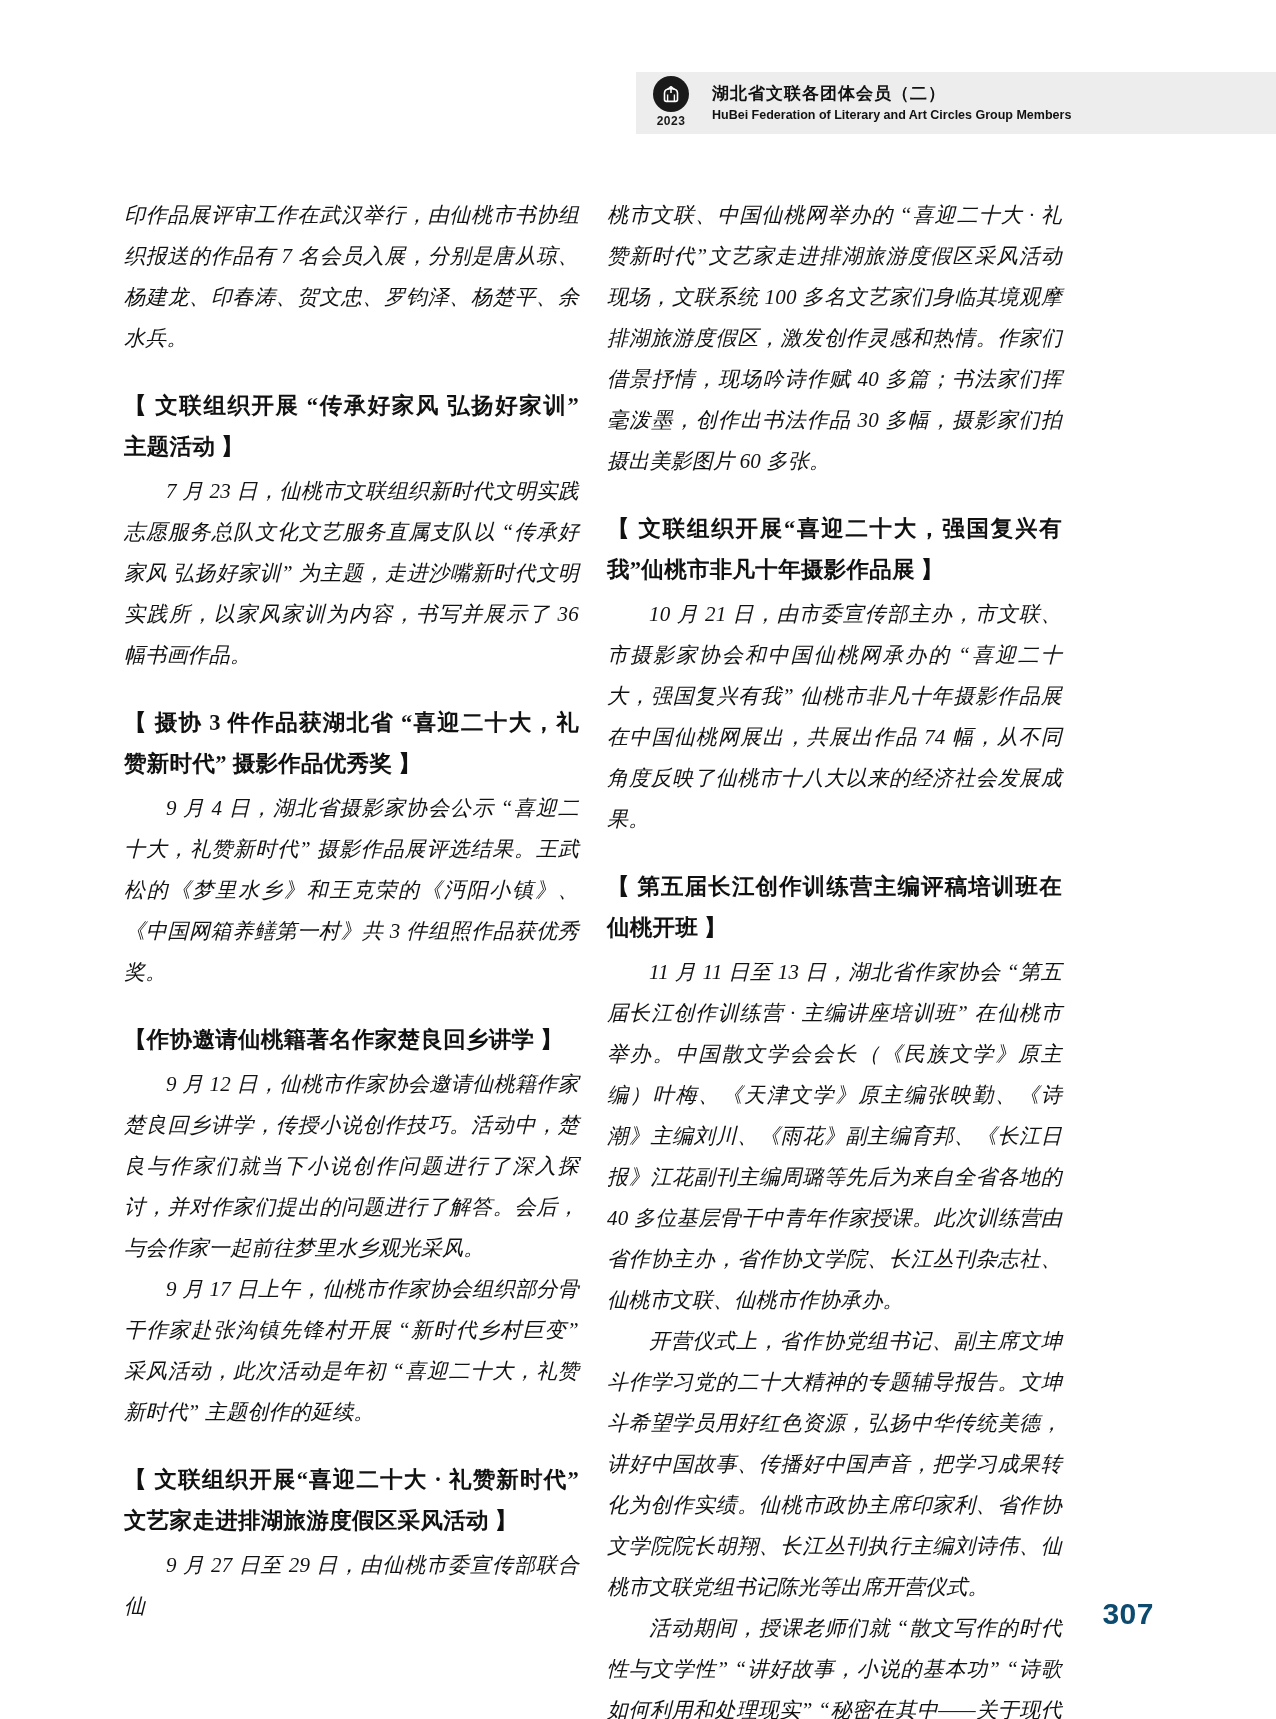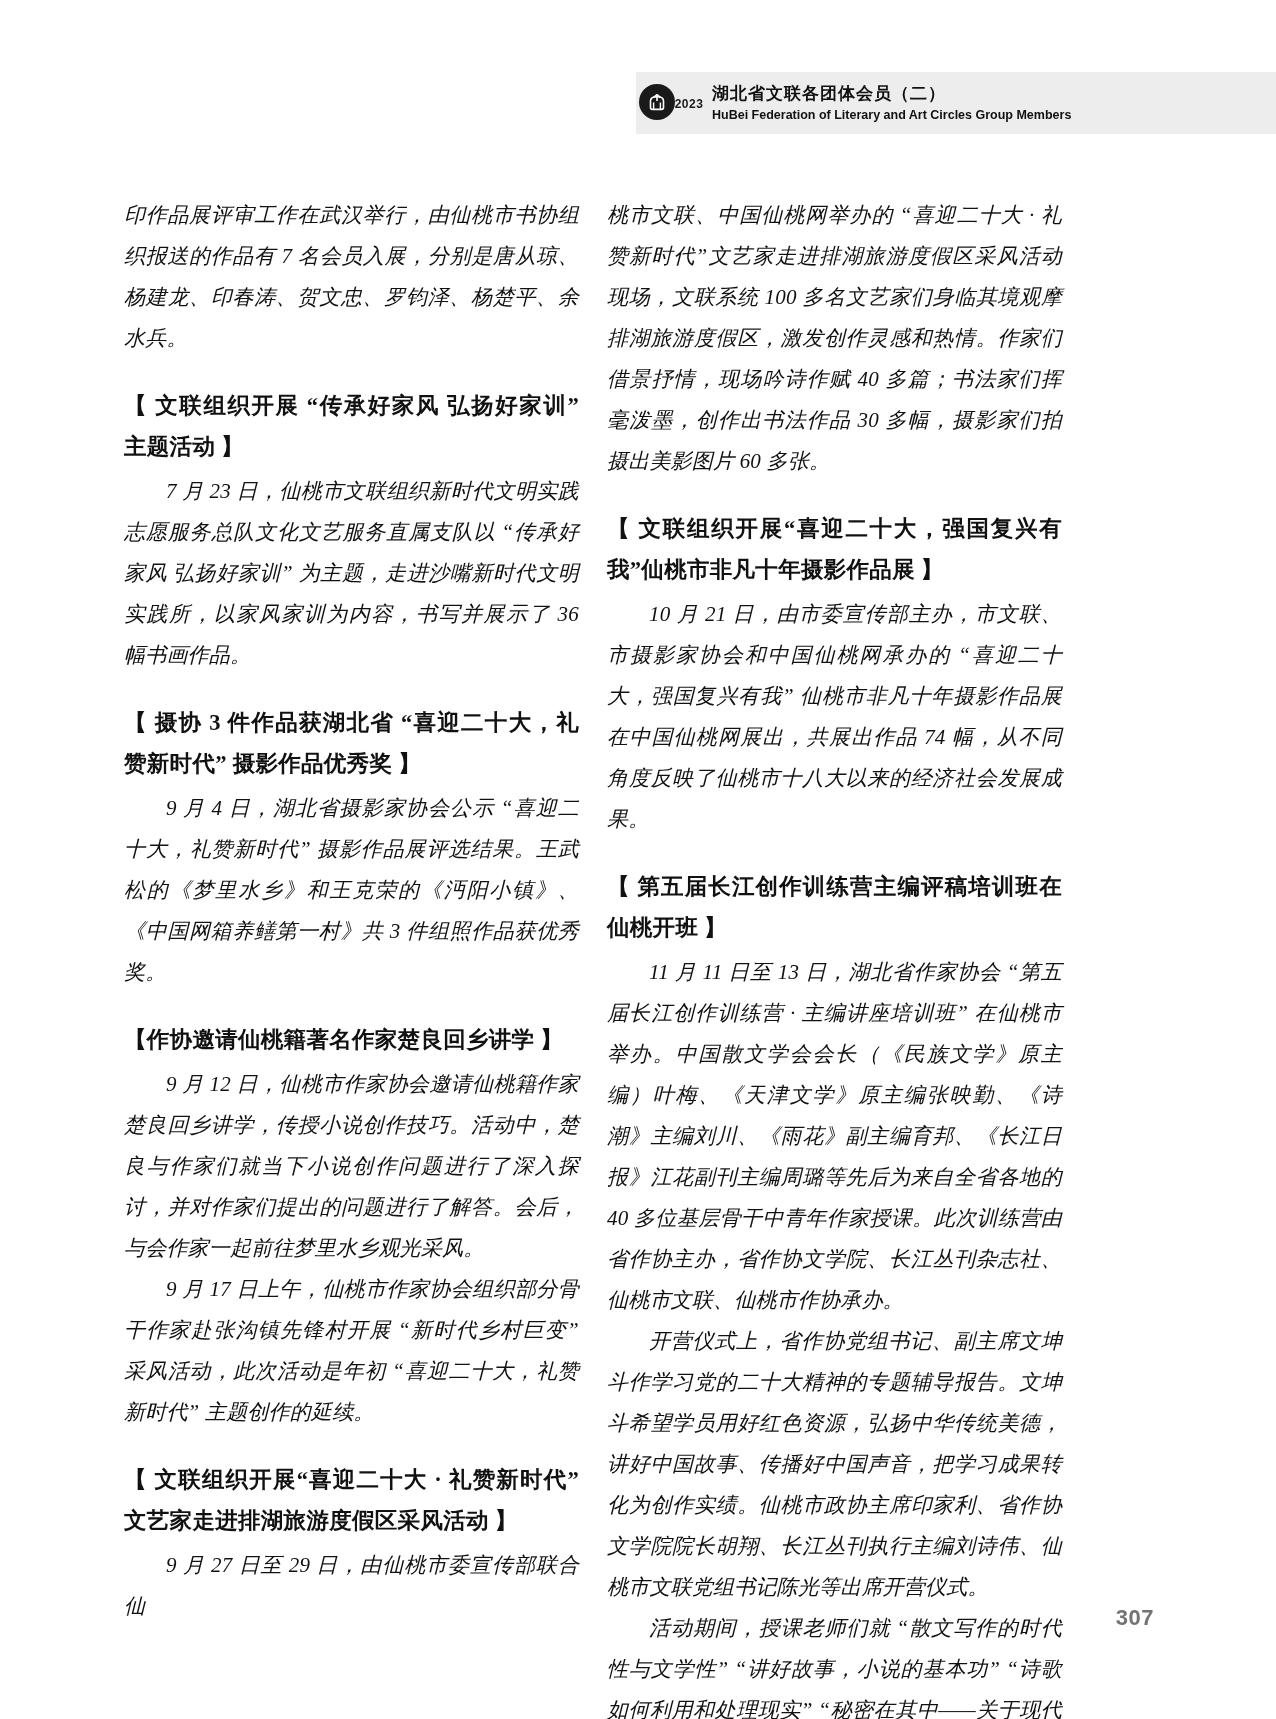--- a/index.html
+++ b/index.html
@@ -26,21 +26,21 @@
     background: #ededed;
     display: flex;
     align-items: center;
   }
   .header-logo {
     width: 70px;
     height: 56px;
     position: relative;
     flex: 0 0 auto;
     display: flex;
-    flex-direction: row;
+    flex-direction: column;
     align-items: center;
     justify-content: center;
   }
   .logo-mark {
     width: 36px;
     height: 36px;
     border-radius: 50%;
     background: #1a1a1a;
     display: flex;
     align-items: center;
@@ -112,23 +112,23 @@
     text-justify: inter-ideograph;
   }
   h2.section-head.first { }
 
   
   .page-number {
     position: absolute;
     right: 122px;
     bottom: 88px;
     font-family: "Liberation Sans", sans-serif;
-    font-size: 22px;
+    font-size: 30px;
     font-weight: bold;
-    color: #737373;
+    color: #0c4a6e;
     letter-spacing: 0.5px;
   }
 </style>
 </head>
 <body>
 
 <div class="header">
   <div class="header-logo">
     <div class="logo-mark">
       <svg width="26" height="26" viewBox="0 0 26 26" aria-hidden="true">

